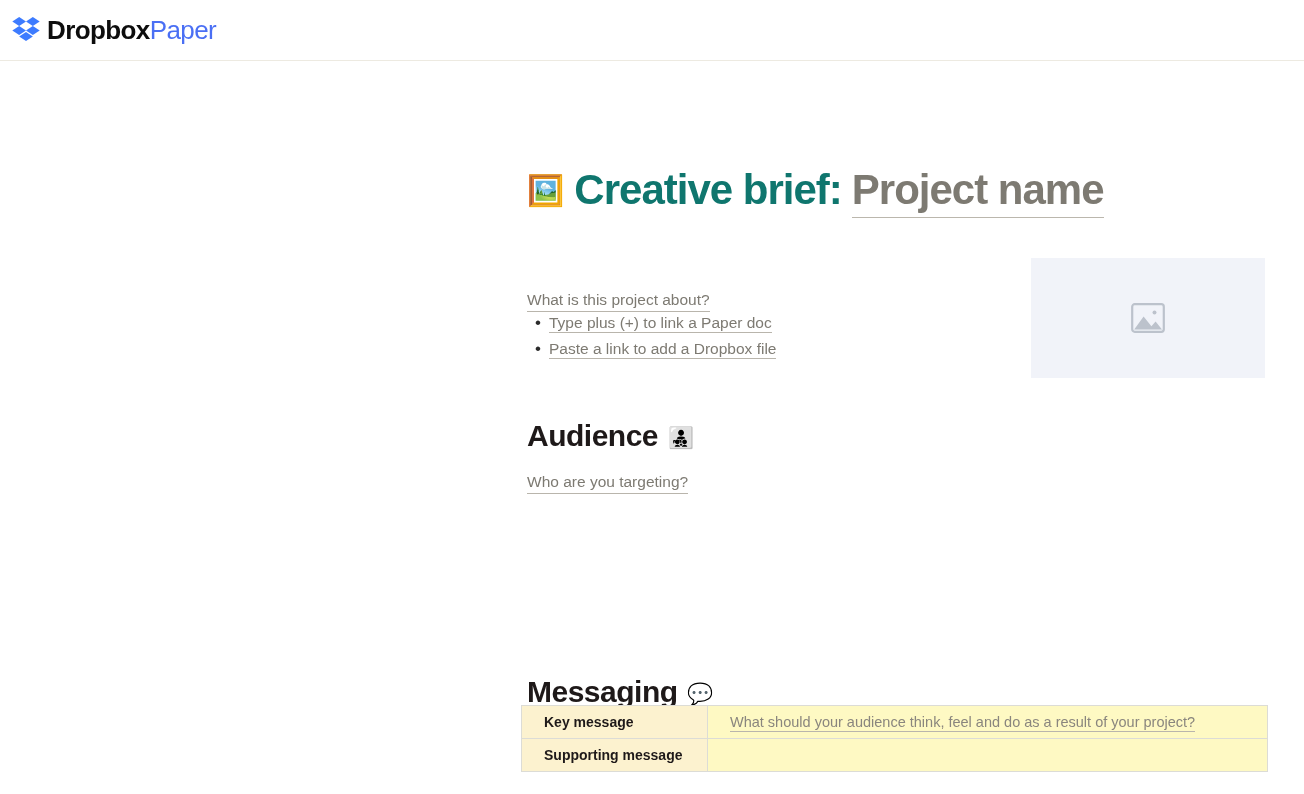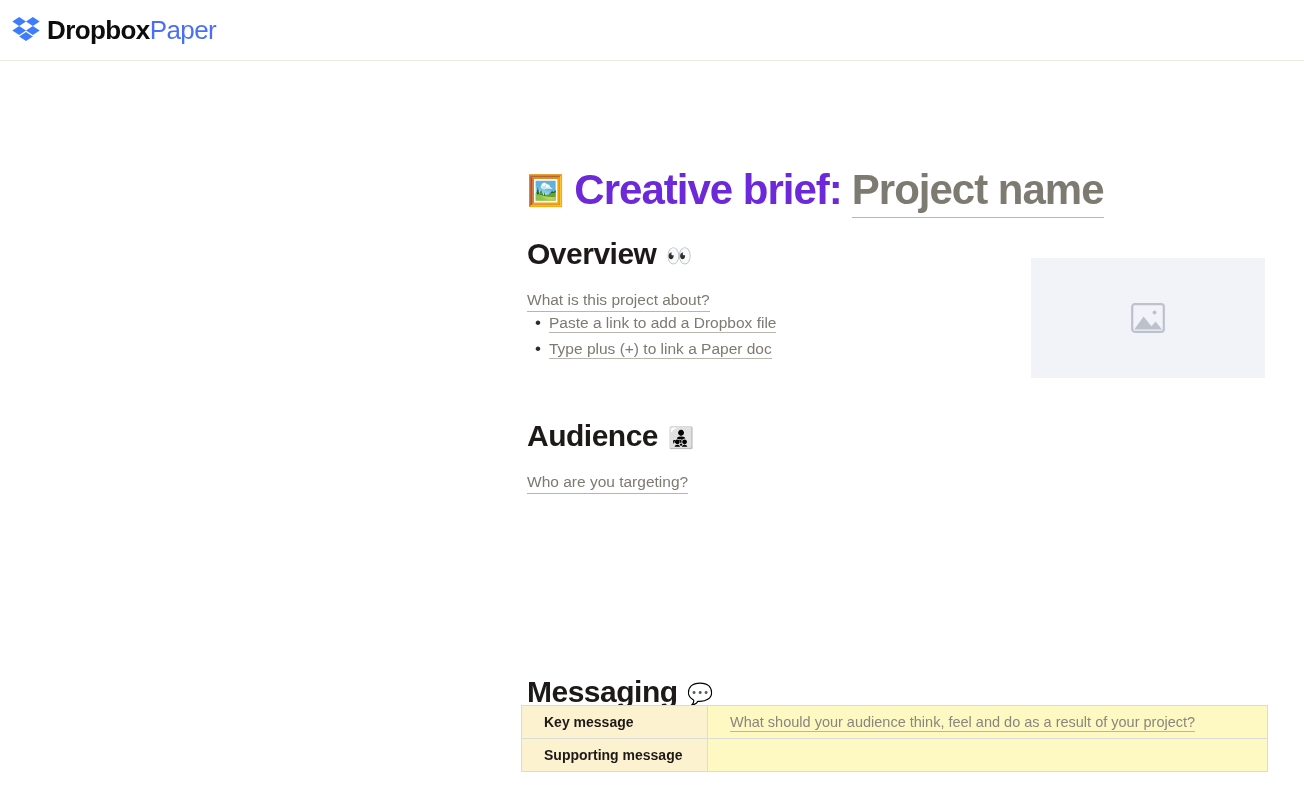--- a/index.html
+++ b/index.html
@@ -73,21 +73,21 @@
     display: flex;
     align-items: baseline;
   }
   .title-emoji {
     font-size: 30px;
     line-height: 1;
     margin-right: 11px;
     position: relative;
     top: -3px;
   }
-  .title-static { color: #6d28d9; }
+  .title-static { color: #0f766e; }
   .title-placeholder {
     color: #7d7a72;
     border-bottom: 1px solid #bbb7ad;
     margin-left: 10px;
     padding-bottom: 2px;
     margin-top: 10px;
   }
 
   
   .h2 {
@@ -220,32 +220,28 @@
 </div>
 
 <div class="doc">
 
   <div class="doc-title">
     <span class="title-emoji">🖼️</span>
     <span class="title-static">Creative brief:</span>
     <span class="title-placeholder">Project name</span>
   </div>
 
-  <div class="h2" id="h2-overview">
-    <span>Overview</span>
-    <span class="h2-emoji">👀</span>
-  </div>
 
   <div class="ph-line" id="ov-q">
     <span class="u">What is this project about?</span>
   </div>
 
   <ul class="ph-list" id="ov-list">
+    <li><span class="u">Type plus (+) to link a Paper doc</span></li>
     <li><span class="u">Paste a link to add a Dropbox file</span></li>
-    <li><span class="u">Type plus (+) to link a Paper doc</span></li>
   </ul>
 
   <div class="img-placeholder">
     <svg width="34" height="30" viewBox="0 0 34 30" aria-hidden="true">
       <rect x="1.2" y="1.2" width="31.6" height="27.6" rx="2.5" ry="2.5" fill="none" stroke="#bcc2cc" stroke-width="2.2"></rect>
       <circle cx="23.5" cy="9.5" r="2" fill="#bcc2cc"></circle>
       <path d="M3.2 26.6 L12.6 13.4 L20.4 23.2 L24.6 18.4 L31 26.6 Z" fill="#bcc2cc"></path>
     </svg>
   </div>
 

